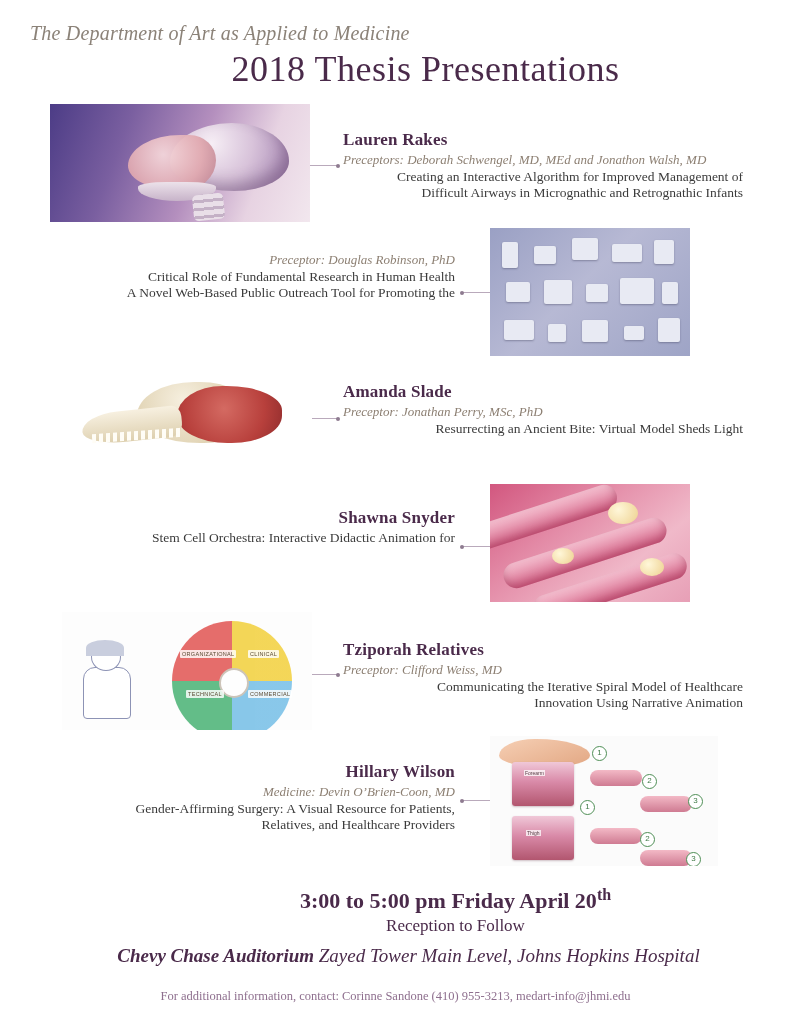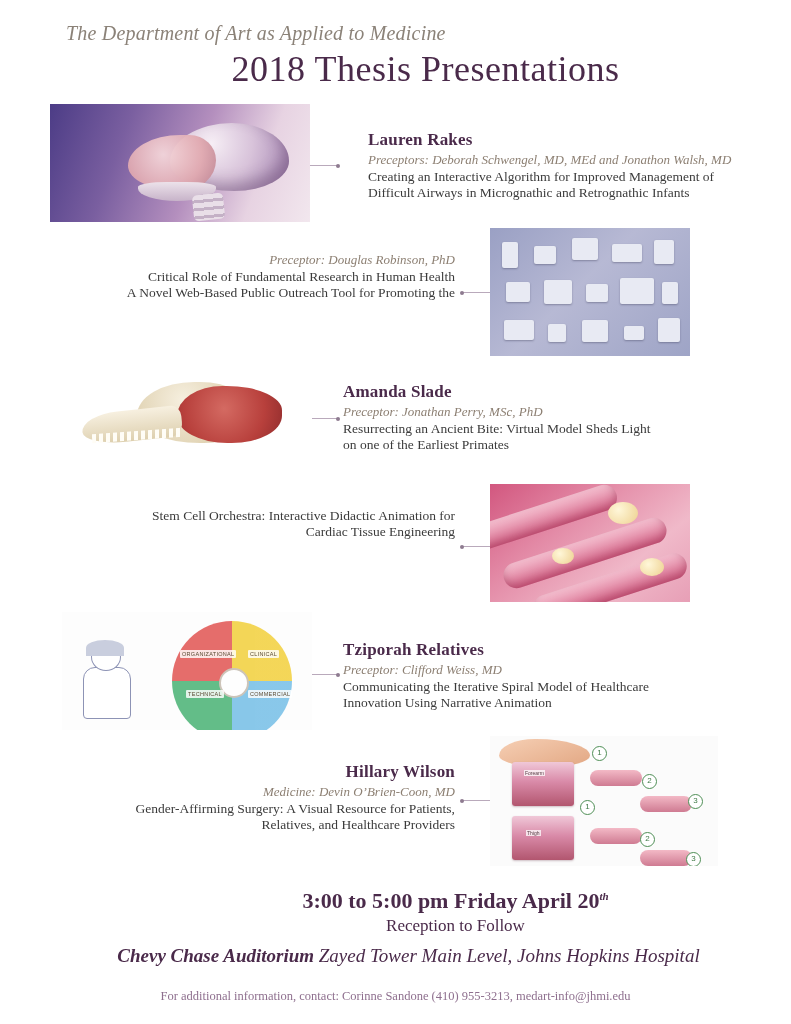--- a/index.html
+++ b/index.html
@@ -24,21 +24,20 @@
   
   .dept-title {
     position: absolute;
     left: 30px;
     top: 22px;
     font-family: "Liberation Serif", serif;
     font-style: italic;
     font-size: 20px;
     color: #8b8278;
     letter-spacing: 0.2px;
-    margin-left: 36px;
   }
   .main-title {
     position: absolute;
     left: 0;
     right: 0;
     top: 48px;
     text-align: center;
     font-size: 36px;
     color: #4a2a4a;
     letter-spacing: 0.5px;
@@ -66,21 +65,21 @@
   .preceptor {
     font-size: 13px;
     font-style: italic;
     color: #8c7f72;
     margin-bottom: 1px;
   }
   .thesis {
     font-size: 13.5px;
     color: #3b3b3b;
   }
-  .thesis-line { display: block; }
+  .thesis-line { display: block; text-align: right; }
 
   
   .connector {
     position: absolute;
     height: 1px;
     background: #b9a9bb;
   }
   .connector::before {
     content: "";
     position: absolute;
@@ -99,21 +98,21 @@
     left: 0;
     right: 0;
     bottom: 0;
     text-align: center;
   }
   .f-time {
     font-size: 22px;
     color: #4a2a4a;
     font-weight: bold;
   }
-  .f-time .sup { font-size: 11px; vertical-align: super; font-style: italic; }
+  .f-time .sup { font-size: 16px; vertical-align: super; }
   .f-reception {
     font-size: 17px;
     color: #4a2a4a;
     margin-top: 2px;
   }
   .f-venue {
     font-size: 19px;
     color: #4a2a4a;
     margin-top: 9px;
   }
@@ -328,21 +327,21 @@
 
   <div class="thumb" style="left:50px; top:104px; width:260px; height:118px;">
     <div class="art art-skull-infant">
       <div class="head"></div>
       <div class="face"></div>
       <div class="jaw"></div>
       <div class="spine"></div>
     </div>
   </div>
   <div class="connector to-left" style="left:310px; top:165px; width:28px;"></div>
-  <div class="text-block right" style="left:343px; top:130px; width:400px;margin-left:25px;">
+  <div class="text-block right" style="left:343px; top:130px; width:400px;">
     <div class="person-name">Lauren Rakes</div>
     <div class="preceptor">Preceptors: Deborah Schwengel, MD, MEd and Jonathon Walsh, MD</div>
     <div class="thesis">
       <span class="thesis-line">Creating an Interactive Algorithm for Improved Management of</span>
       <span class="thesis-line">Difficult Airways in Micrognathic and Retrognathic Infants</span>
     </div>
   </div>
 
   <div class="thumb" style="left:490px; top:228px; width:200px; height:128px;">
     <div class="art art-lab">
@@ -379,39 +378,38 @@
       <div class="muzzle"></div>
       <div class="teeth"></div>
     </div>
   </div>
   <div class="connector to-left" style="left:312px; top:418px; width:26px;"></div>
   <div class="text-block right" style="left:343px; top:382px; width:400px;">
     <div class="person-name">Amanda Slade</div>
     <div class="preceptor">Preceptor: Jonathan Perry, MSc, PhD</div>
     <div class="thesis">
       <span class="thesis-line">Resurrecting an Ancient Bite: Virtual Model Sheds Light</span>
-      <span class="thesis-line">on one of the Earliest Primates</span>
     </div>
   </div>
 
   <div class="thumb" style="left:490px; top:484px; width:200px; height:118px;">
     <div class="art art-cardiac">
       <div class="fiber" style="left:-20px; top:20px; width:150px;"></div>
       <div class="fiber" style="left:10px;  top:56px; width:170px;"></div>
       <div class="fiber" style="left:40px;  top:90px; width:160px;"></div>
       <div class="cell" style="left:118px; top:18px; width:30px; height:22px;"></div>
       <div class="cell" style="left:62px;  top:64px; width:22px; height:16px;"></div>
       <div class="cell" style="left:150px; top:74px; width:24px; height:18px;"></div>
     </div>
   </div>
   <div class="connector to-right" style="left:462px; top:546px; width:28px;"></div>
   <div class="text-block left" style="left:60px; top:508px; width:395px;">
+    <div class="person-name">Shawna Snyder</div>
     <div class="thesis">
       <span class="thesis-line">Stem Cell Orchestra: Interactive Didactic Animation for</span>
-      <span class="thesis-line">Cardiac Tissue Engineering</span>
     </div>
   </div>
 
   <div class="thumb" style="left:62px; top:612px; width:250px; height:118px;">
     <div class="art art-spiral">
       <div class="wheel"></div>
       <div class="quad-label" style="left:118px; top:38px;">ORGANIZATIONAL</div>
       <div class="quad-label" style="left:186px; top:38px;">CLINICAL</div>
       <div class="quad-label" style="left:124px; top:78px;">TECHNICAL</div>
       <div class="quad-label" style="left:186px; top:78px;">COMMERCIAL</div>

